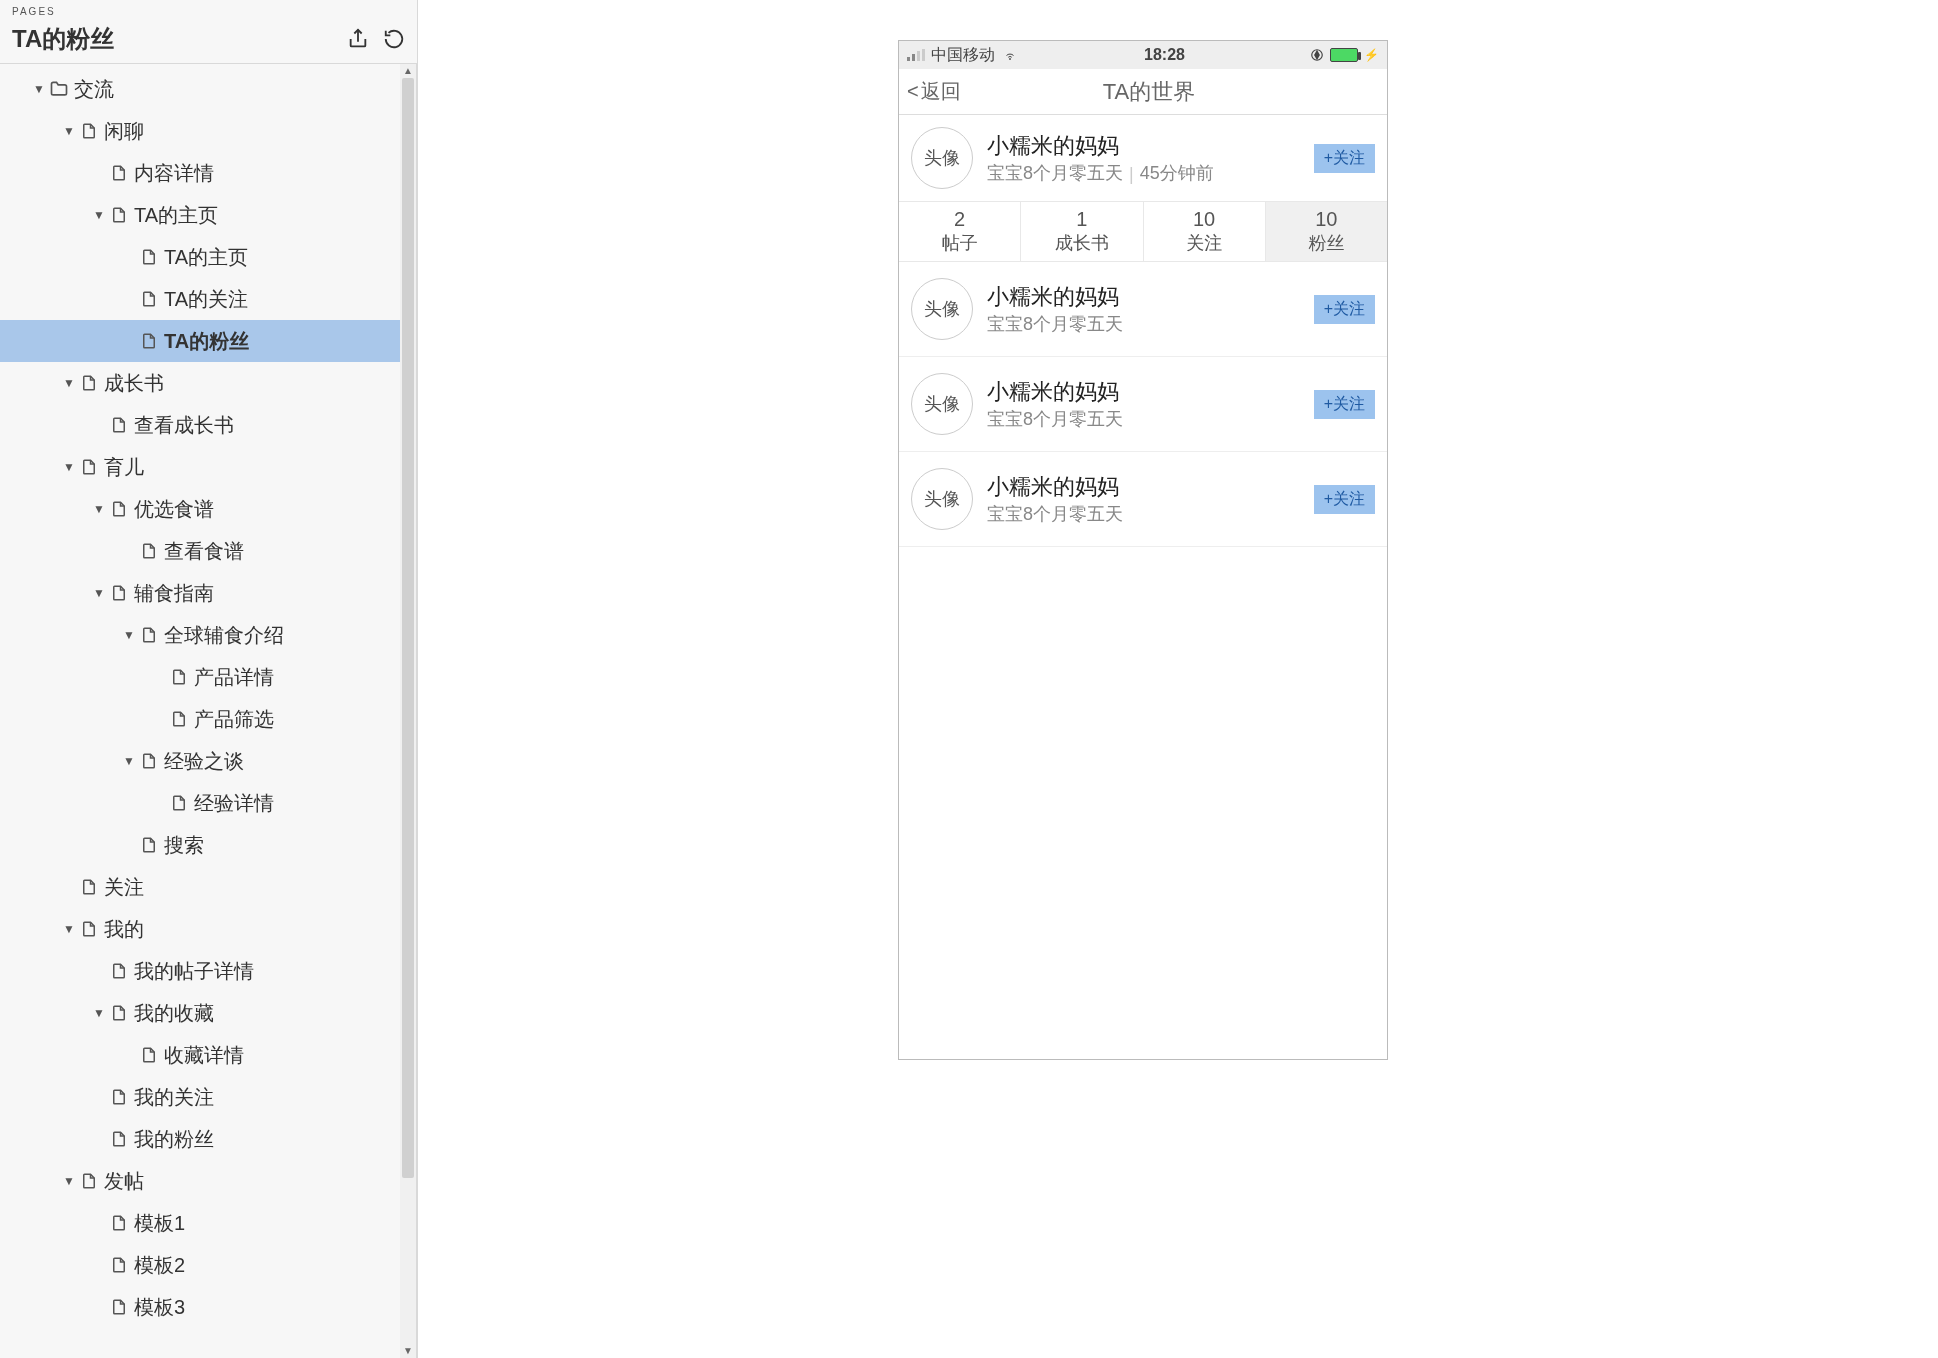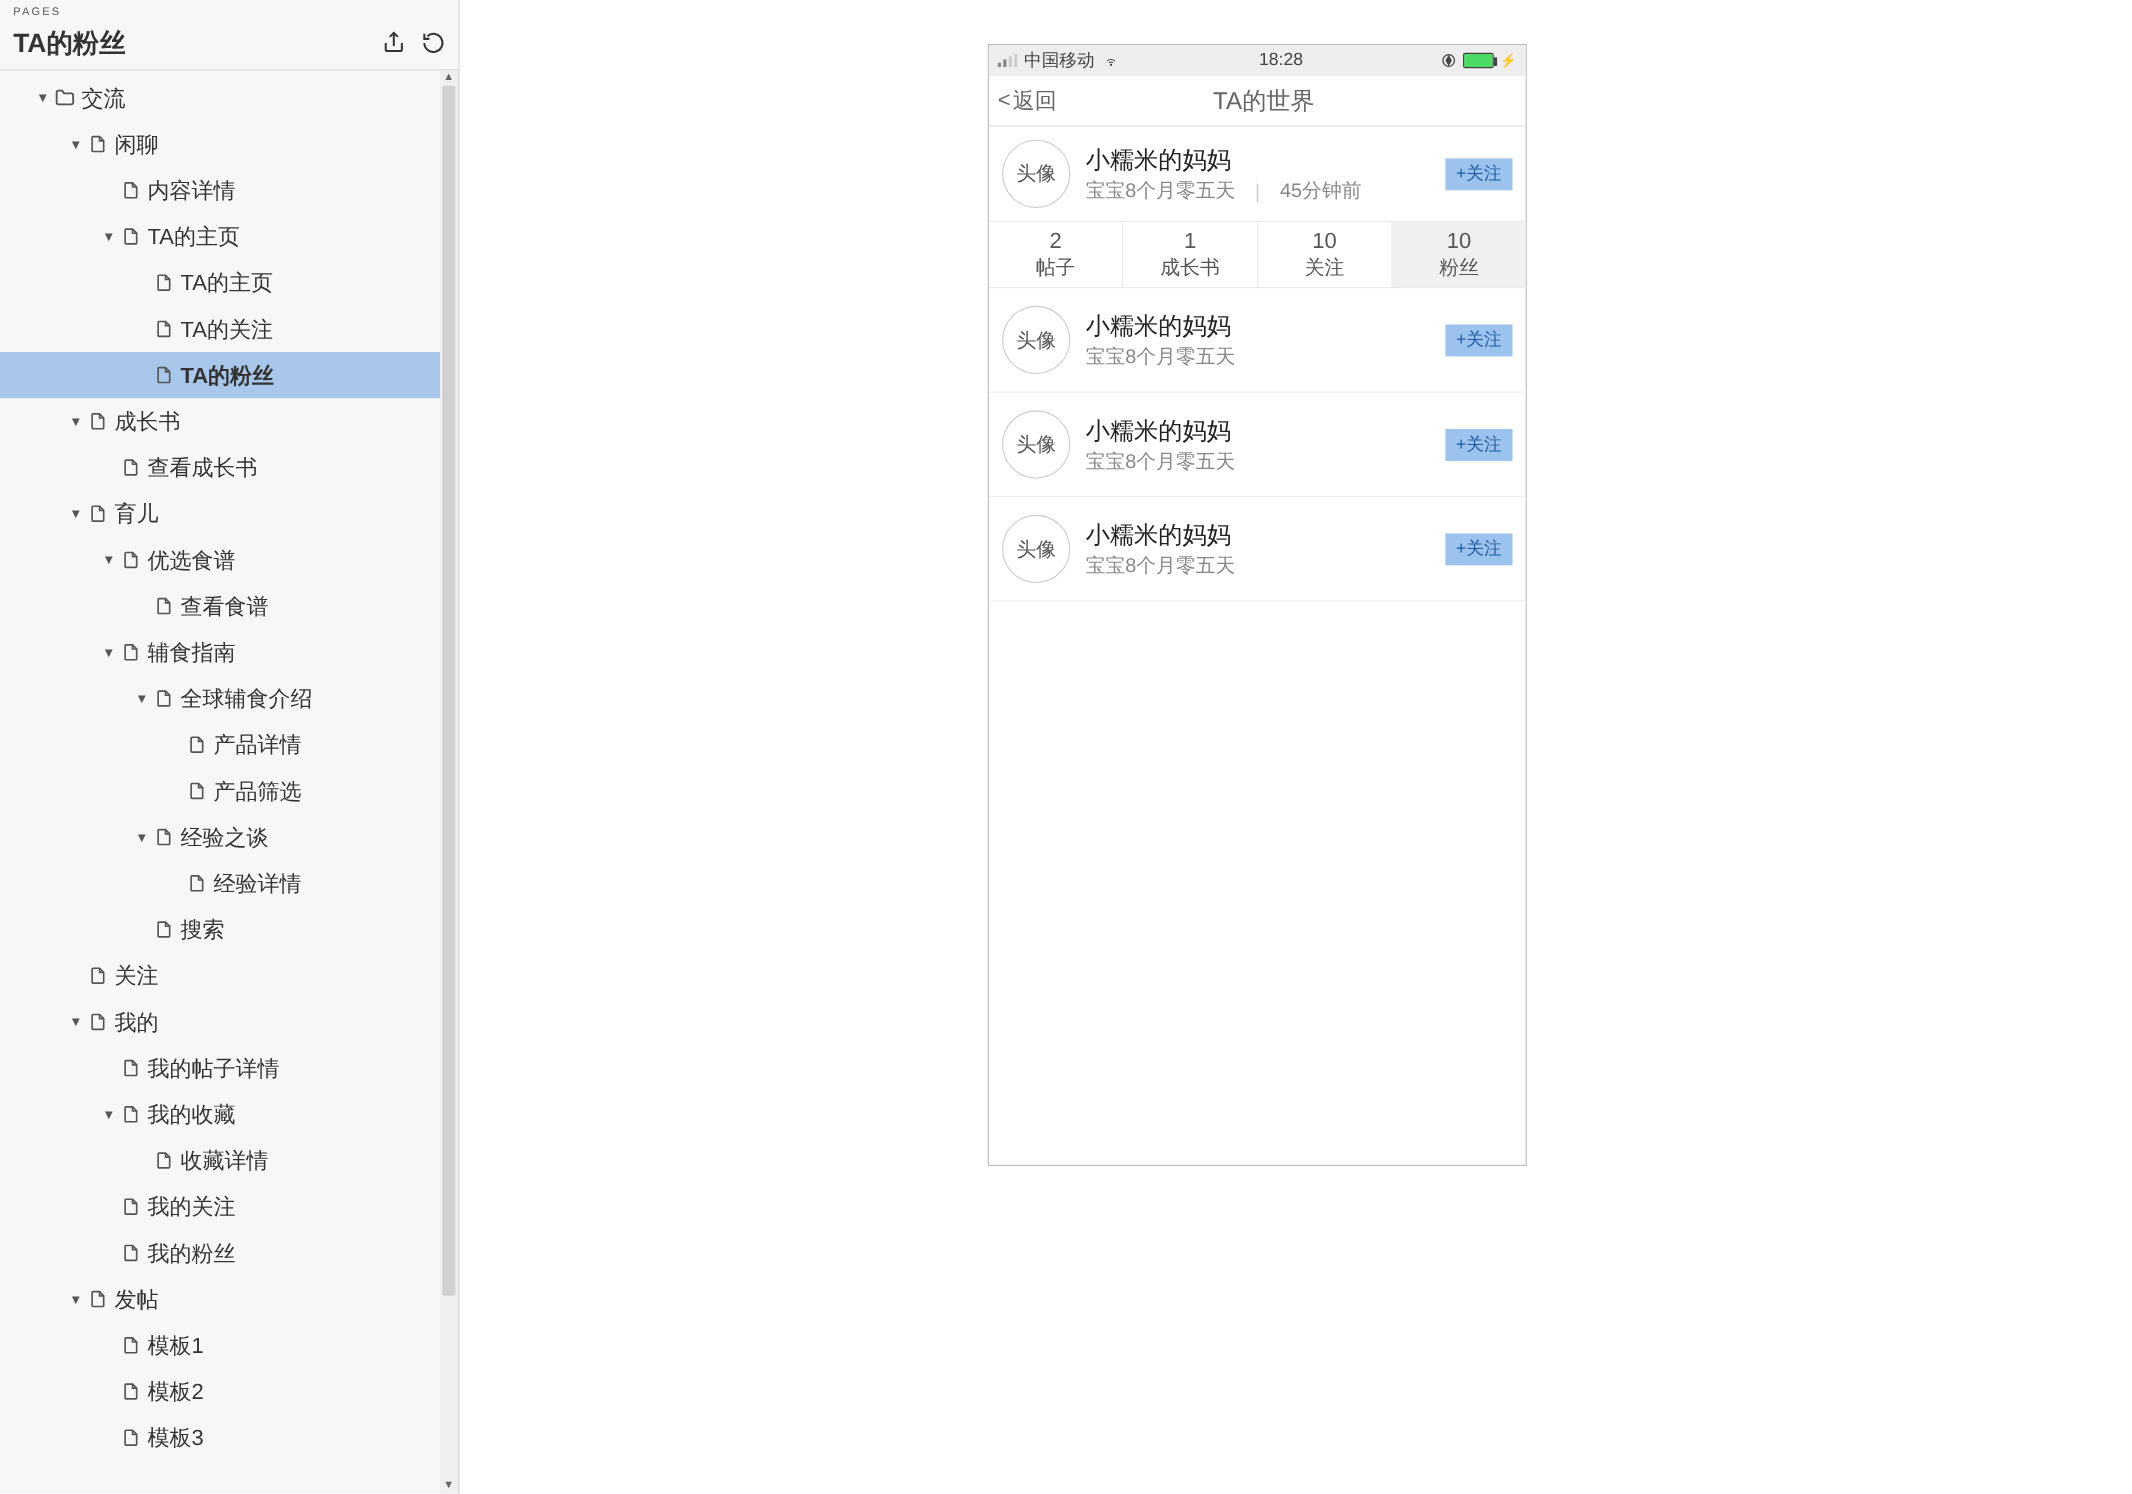--- a/index.html
+++ b/index.html
@@ -35,21 +35,21 @@
 .sb-right{display:flex;align-items:center;gap:6px;}
 .battery{width:28px;height:14px;border:1px solid #444;border-radius:2px;position:relative;background:linear-gradient(to right,#4cd964 0%,#4cd964 100%);}
 .battery:after{content:"";position:absolute;right:-4px;top:3px;width:3px;height:8px;background:#444;border-radius:1px;}
 .navbar{height:46px;border-bottom:1px solid #ddd;display:flex;align-items:center;position:relative;}
 .back{display:flex;align-items:center;gap:2px;color:#666;font-size:20px;padding-left:8px;cursor:pointer;}
 .nav-title{position:absolute;left:12px;right:0;text-align:center;font-size:22px;color:#666;pointer-events:none;}
 .profile{display:flex;align-items:center;padding:12px 12px;border-bottom:1px solid #e8e8e8;gap:14px;}
 .avatar{width:62px;height:62px;border:1px solid #ccc;border-radius:50%;display:flex;align-items:center;justify-content:center;font-size:18px;color:#555;}
 .pinfo{flex:1;}
 .pname{font-size:22px;color:#222;}
-.psub{font-size:18px;color:#888;display:flex;gap:18px;align-items:flex-end;}
+.psub{font-size:18px;color:#888;display:flex;gap:6px;align-items:flex-end;}
 .sep{color:#ccc;}
 .follow-btn{background:#9cc3ee;color:#1f5aa2;font-size:16px;padding:4px 10px;cursor:pointer;}
 .stats{display:flex;border-bottom:1px solid #e8e8e8;}
 .stat{flex:1;border-right:1px solid #e8e8e8;text-align:center;padding:6px 0;font-size:18px;color:#555;cursor:pointer;}
 .stat:last-child{border-right:none;}
 .stat.active{background:#f0f0f0;}
 .stat .num{font-size:20px;}
 .stat .lab{font-size:18px;}
 .fan{display:flex;align-items:center;padding:16px 12px;border-bottom:1px solid #eee;gap:14px;}
 .fan .pinfo .psub{font-size:18px;}
@@ -404,21 +404,21 @@
           </span>
           <span>中国移动</span>
           <span>
             <svg width="18" height="12" viewBox="0 0 24 24" fill="none" stroke="#444" stroke-width="2">
                 <path d="M5 13a10 10 0 0 1 14 0"></path>
                 <path d="M8.5 16.5a5 5 0 0 1 7 0"></path>
                 <circle cx="12" cy="20" r="1" fill="#444"></circle>
               </svg>
           </span>
         </div>
-        <div style="font-weight:400">18:28</div>
+        <div style="font-weight:700">18:28</div>
         <div class="sb-right">
           <span>
             <svg width="14" height="14" viewBox="0 0 24 24" fill="none" stroke="#444" stroke-width="2">
                 <circle cx="12" cy="12" r="9"></circle>
                 <path d="M12 3l5 9-5 9-5-9z" fill="#444" stroke="none"></path>
               </svg>
           </span>
           <span class="battery"></span>
           <span style="font-size:12px">⚡</span>
         </div>

